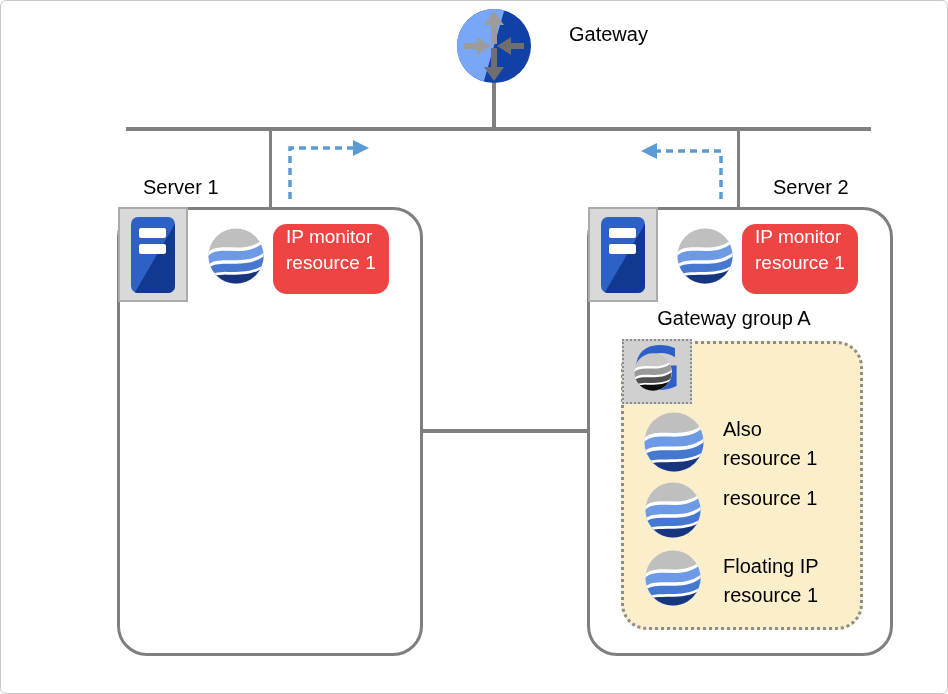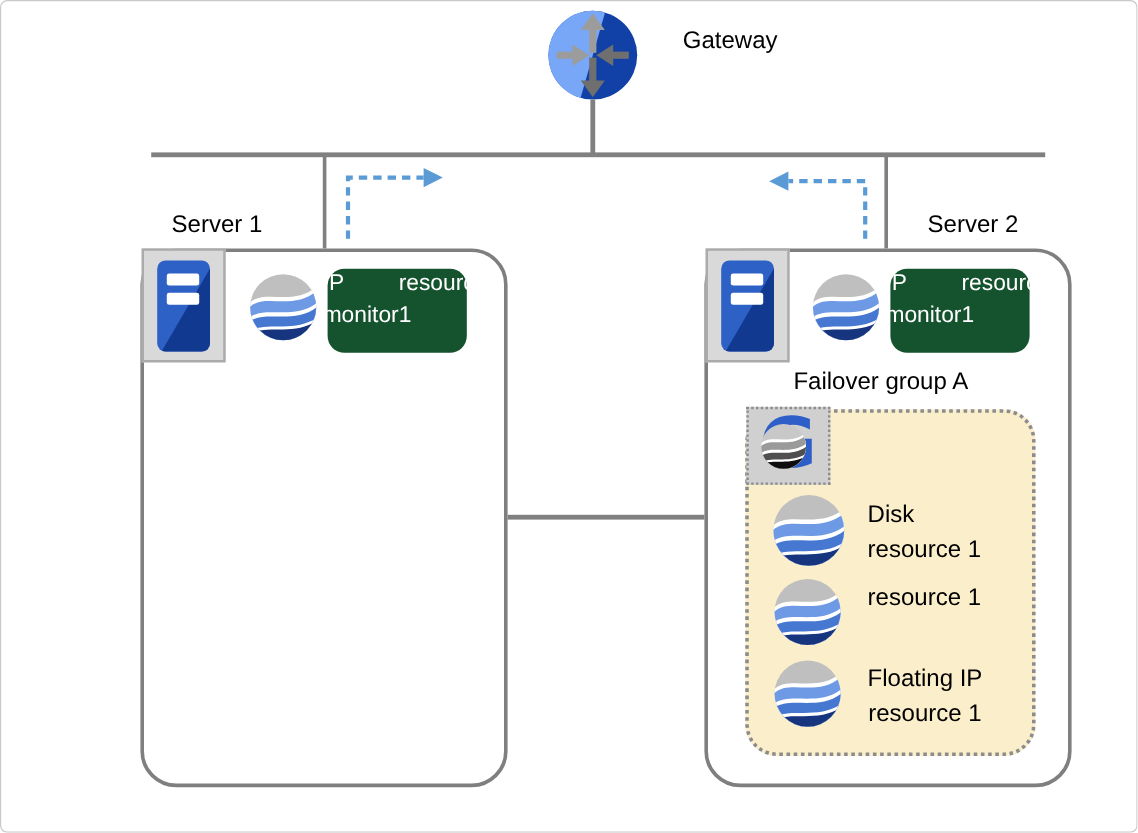--- a/index.html
+++ b/index.html
@@ -16,23 +16,23 @@
     box-sizing:border-box;width:306px;height:449px;background:#fff;
     border:3px solid #7f7f7f;border-radius:30px;
   }
   
   .server-plate{
     box-sizing:border-box;width:70px;height:95px;background:#d9d9d9;
     border:2px solid #ababab;display:flex;align-items:center;justify-content:center;
   }
   
   .badge{
-    box-sizing:border-box;width:116px;height:70px;background:#14532d;border-radius:14px;
-    color:#fff;font-size:19px;line-height:26px;display:flex;
-    justify-content:center;padding-left:13px;
+    box-sizing:border-box;width:116px;height:70px;background:#ef4444;border-radius:14px;
+    color:#fff;font-size:19px;line-height:26px;display:flex;flex-direction:column;
+    justify-content:flex-start;padding-left:13px;
   }
   
   .group-box{
     box-sizing:border-box;width:242px;height:289px;background:#fbeecb;
     border:3px dotted #8c8c8c;border-radius:26px;
   }
   .g-plate{
     box-sizing:border-box;width:70px;height:65px;background:#d0d0d0;
     border:2px dotted #8c8c8c;
   }
@@ -154,35 +154,35 @@
   </svg>
   <div class="abs badge" style="left:741px;top:223px;">
     <div>IP monitor</div>
     <div>resource 1</div>
   </div>
 
   <div class="abs txt center" style="left:425px;top:374px;width:160px;line-height:28px;">
   </div>
   <div class="abs gray-line" style="left:422px;top:428px;width:164px;height:4px;"></div>
 
-  <div class="abs txt center" style="left:608px;top:304px;width:250px;">Failover group A</div>
+  <div class="abs txt center" style="left:608px;top:304px;width:250px;">Gateway group A</div>
   <div class="abs group-box" style="left:620px;top:340px;"></div>
 
   <div class="abs g-plate" style="left:621px;top:338px;">
     <div class="g-letter">G</div>
     <svg class="abs" style="left:10px;top:12px;" width="38" height="38">
       <use href="#globe-gray"></use>
     </svg>
   </div>
 
   <svg class="abs" style="left:643px;top:411px;" width="60" height="60">
     <use href="#globe-blue"></use>
   </svg>
   <div class="abs res-label" style="left:722px;top:414px;">
-    <div>Disk</div>
+    <div>Also</div>
     <div>resource 1</div>
   </div>
 
   <svg class="abs" style="left:644px;top:481px;" width="56" height="56">
     <use href="#globe-blue"></use>
   </svg>
   <div class="abs res-label" style="left:722px;top:483px;">
     <div>resource 1</div>
   </div>
 

